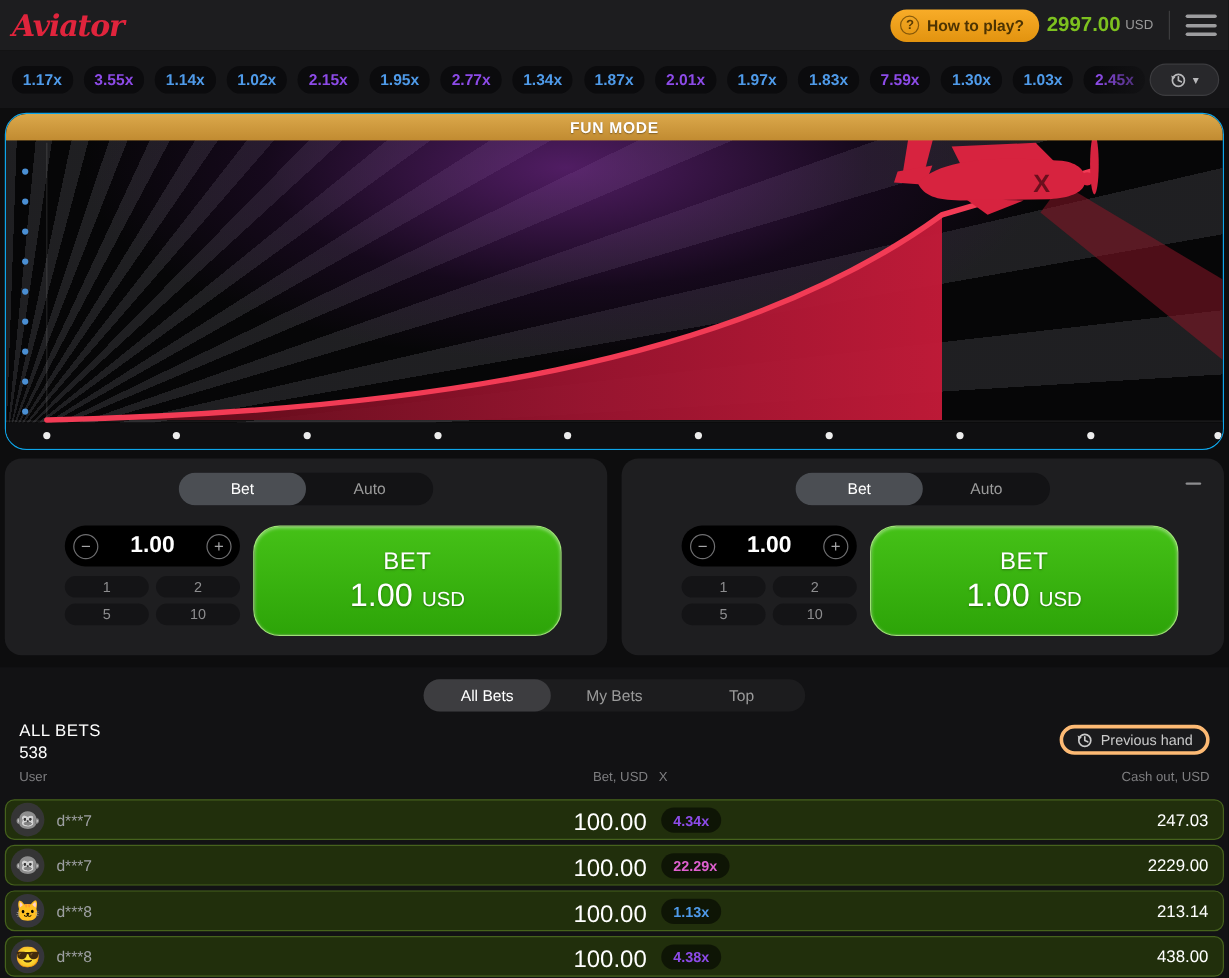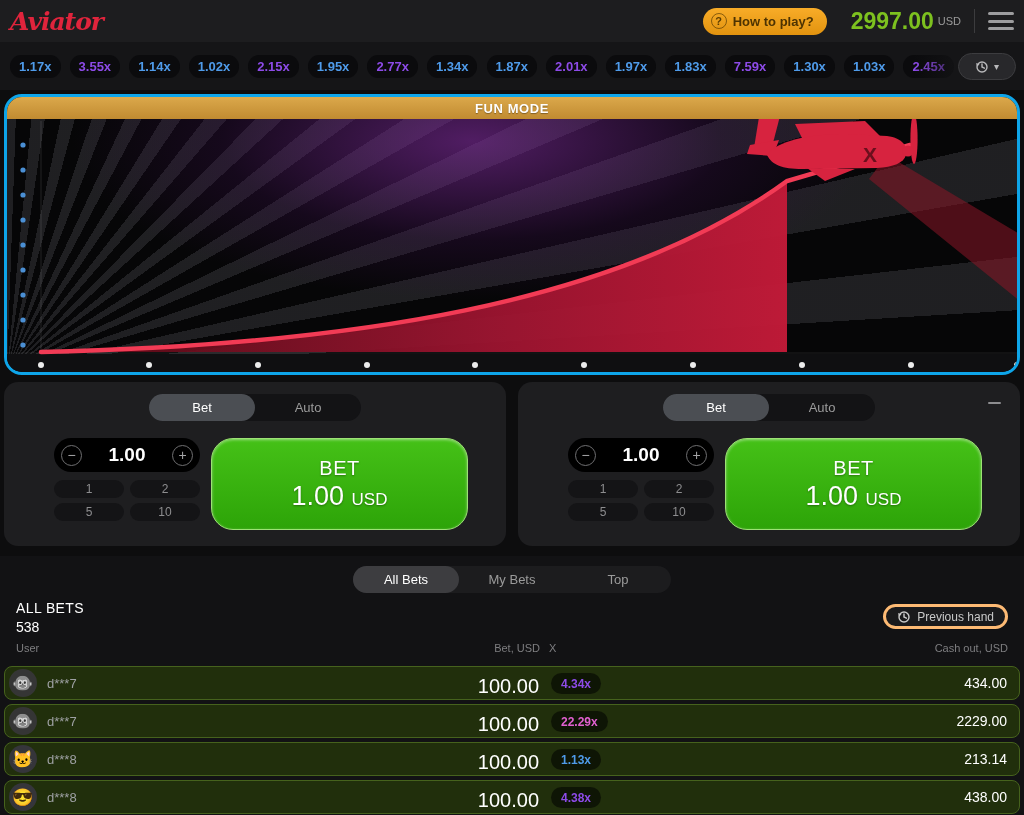--- a/index.html
+++ b/index.html
@@ -5,41 +5,41 @@
   * { box-sizing: border-box; margin: 0; padding: 0; }
   html,body { width:1024px; height:815px; overflow:hidden; }
   body { background:#0d0d0e; font-family:"Liberation Sans", sans-serif; position:relative; }
 
   
   .header { height:42px; background:#1d1d1f; display:flex; align-items:center; padding:0 10px; }
   .logo { color:#e0243c; font-style:italic; font-weight:bold; font-size:25px; letter-spacing:-1px; font-family:"DejaVu Serif", serif; }
   .spacer { flex:1; }
   .htp-btn { height:27px; border-radius:14px; background:linear-gradient(#f8ac28,#e2930f); display:flex; align-items:center; gap:6px; padding:0 13px 0 8px; color:#4d3302; font-size:13px; font-weight:bold; cursor:pointer; }
   .q-icon { width:16px; height:16px; border:1.5px solid rgba(80,52,0,.65); border-radius:50%; font-size:11px; display:flex; align-items:center; justify-content:center; font-weight:bold; color:#5b3c03; }
-  .balance { color:#7dc11f; font-weight:bold; font-size:23px; margin-left:24px; }
+  .balance { color:#7dc11f; font-weight:bold; font-size:17px; margin-left:6px; }
   .cur { color:#9a9a9a; font-size:11px; margin-left:4px; font-weight:normal; }
   .v-divider { width:1px; height:24px; background:#3c3c3e; margin:0 13px; }
   .burger { width:26px; height:18px; display:flex; flex-direction:column; justify-content:space-between; cursor:pointer; }
   .burger span { height:3px; border-radius:2px; background:#9d9d9f; }
 
   
   .history { height:48px; background:#151517; display:flex; align-items:center; justify-content:space-between; padding:0 70px 0 10px; position:relative; }
   .hbadge { background:#0b0b0d; border-radius:11px; padding:4px 9px; font-size:13px; font-weight:bold; white-space:nowrap; }
   .blue   { color:#4f9bea; }
   .purple { color:#8d4be8; }
   .pink   { color:#e060d0; }
   .hfade { position:absolute; right:0; top:0; width:110px; height:100%;
            background:linear-gradient(90deg, rgba(21,21,23,0), #151517 55%); pointer-events:none; }
   .hist-btn { position:absolute; right:8px; top:11px; width:58px; height:27px; border-radius:14px;
               background:#28282b; border:1px solid #3c3c3f; display:flex; align-items:center;
               justify-content:center; gap:5px; cursor:pointer; z-index:2; }
   .chev { color:#b9b9bb; font-size:10px; }
 
   
-  .game { position:relative; margin:4px 4px 0; height:281px; border:3px solid #0ea5e9; border-radius:18px;
+  .game { position:relative; margin:4px 4px 0; height:281px; border:1px solid #0ea5e9; border-radius:18px;
           background:#060607; overflow:hidden; }
   .rays { position:absolute; inset:0;
           background: repeating-conic-gradient(from 255deg at 0% 100%, rgba(52,52,56,.55) 0deg 3deg, rgba(8,8,10,0) 3deg 6.5deg); }
   .glow { position:absolute; inset:0;
           background: radial-gradient(ellipse 55% 80% at 46% 16%, rgba(130,44,160,.60), rgba(62,16,82,.28) 45%, rgba(0,0,0,0) 72%); }
   .banner { position:absolute; top:0; left:0; right:0; height:22px;
             background:linear-gradient(#dba84b,#c18b31); display:flex; align-items:center; justify-content:center;
             color:#ffffff; font-weight:bold; font-size:13px; letter-spacing:.6px; z-index:5;
             text-shadow:0 1px 1px rgba(0,0,0,.35); }
   .mult-display { position:absolute; top:97px; width:100%; text-align:center; color:#ffffff;
@@ -300,21 +300,21 @@
     <span class="col-cash">Cash out, USD</span>
   </div>
 
   <div class="rows">
 
   <div class="brow">
       <span class="avatar gray-avatar">🐵</span>
       <span class="uname">d***7</span>
       <span class="bet-val">100.00</span>
       <span class="mbadge purple">4.34x</span>
-      <span class="cash">434.00</span>
+      <span class="cash">247.03</span>
     </div>
       <div class="brow">
       <span class="avatar gray-avatar">🐵</span>
       <span class="uname">d***7</span>
       <span class="bet-val">100.00</span>
       <span class="mbadge pink">22.29x</span>
       <span class="cash">2229.00</span>
     </div>
       <div class="brow">
       <span class="avatar">🐱</span>

